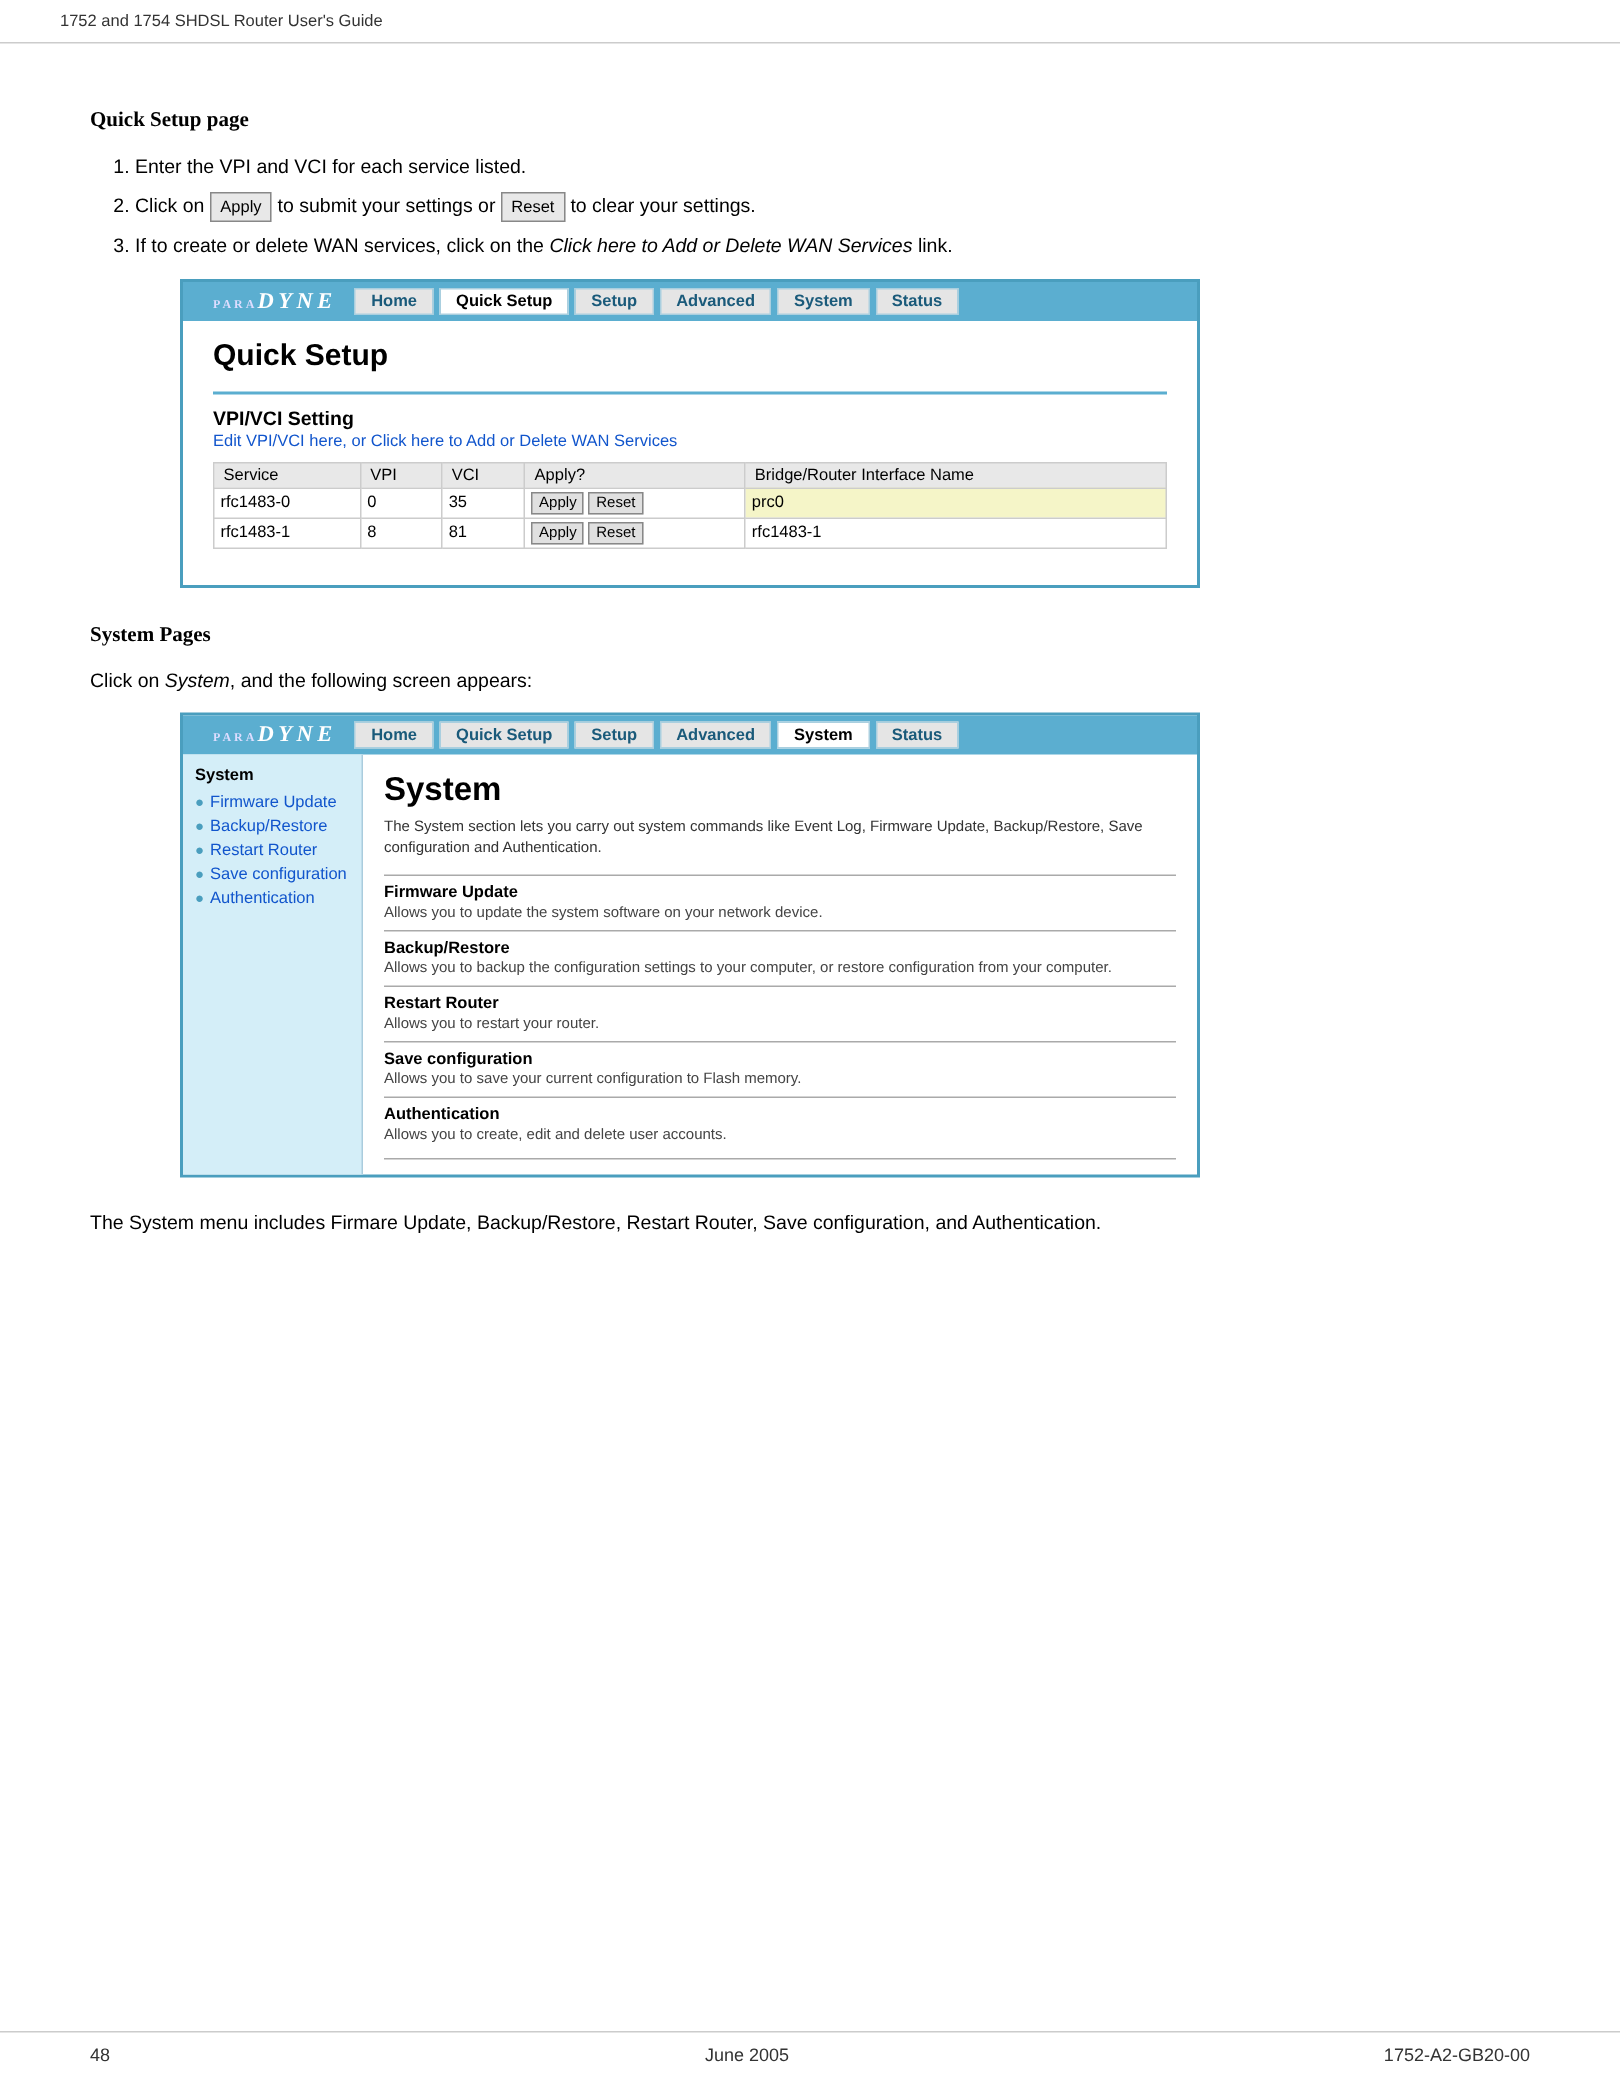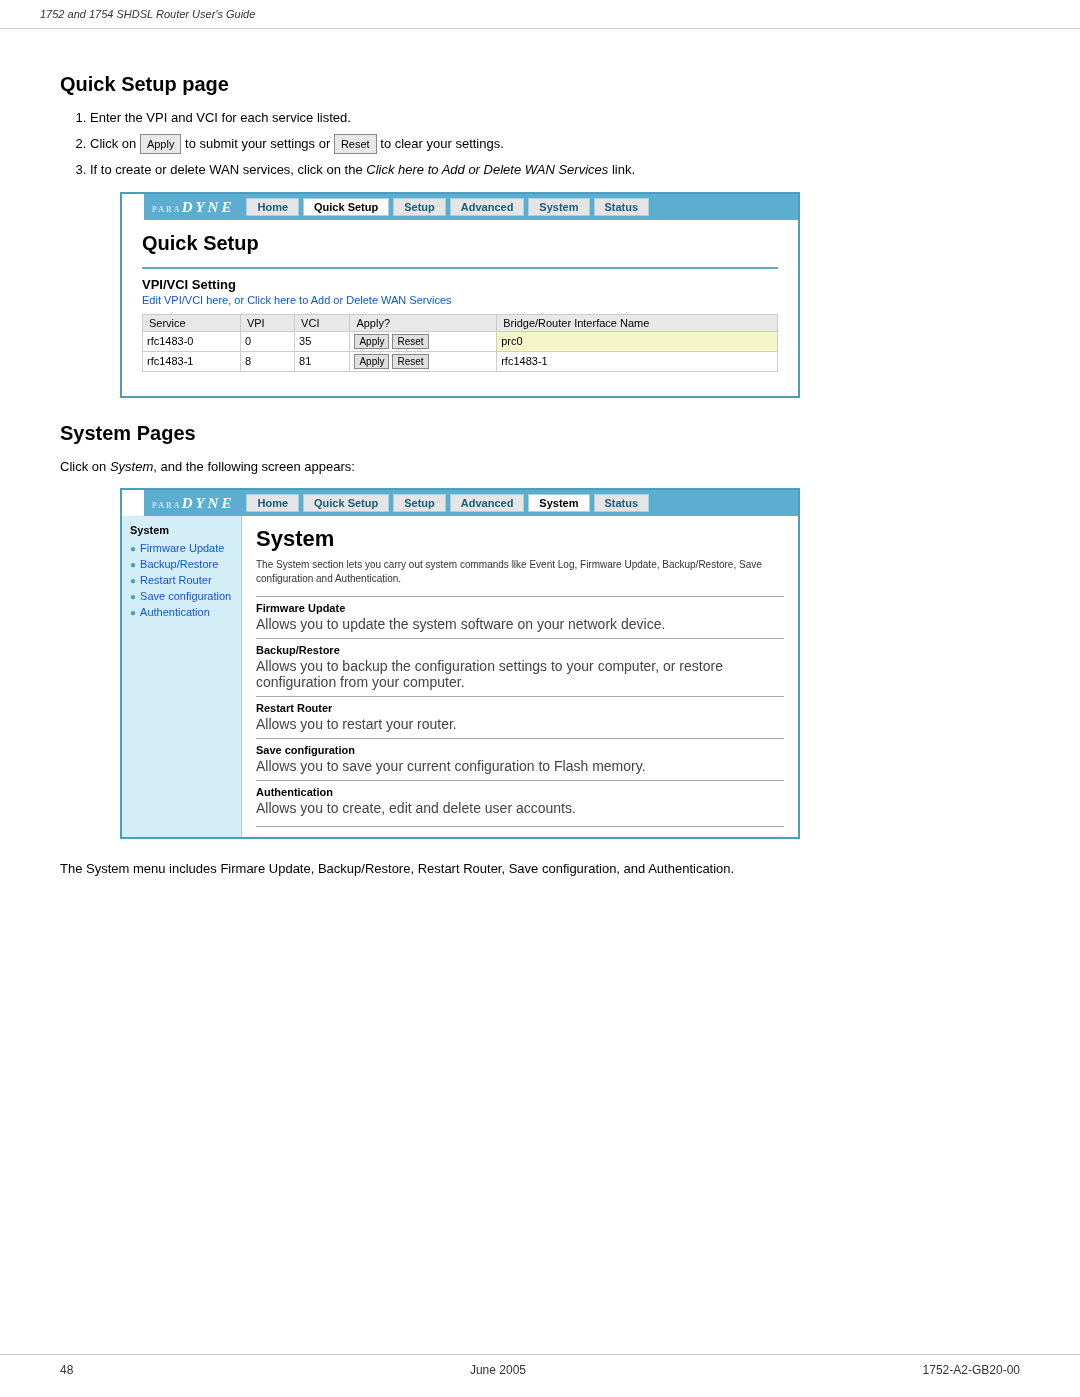--- a/index.html
+++ b/index.html
@@ -9,31 +9,31 @@
       background: #fff;
       color: #000;
       width: 1080px;
       min-height: 1397px;
       position: relative;
     }
     .page-header {
       border-bottom: 1px solid #ccc;
       padding: 8px 40px;
       font-size: 11px;
-      font-style: italic;
       color: #333;
     }
     .page-content {
       padding: 20px 60px 60px 60px;
     }
     .section-title {
-      font-size: 20px;
+      font-size: 14px;
       font-weight: bold;
       margin-bottom: 12px;
       margin-top: 24px;
+      font-family: Liberation Serif, serif;
     }
     .section-text {
       margin-bottom: 8px;
       font-size: 13px;
       line-height: 1.5;
     }
     .numbered-list {
       margin-left: 30px;
       margin-bottom: 12px;
     }
@@ -56,23 +56,22 @@
       border: 2px solid #4a9ebe;
       margin: 12px 0 20px 60px;
       background: #fff;
       width: 680px;
     }
     
     .router-nav {
       background: #5baed0;
       display: flex;
       align-items: flex-end;
-      padding: 4px 8px;
+      padding: 4px 20px;
       gap: 4px;
-      margin-left: 22px;
     }
     .paradyne-logo {
       font-family: Georgia, serif;
       font-size: 16px;
       font-weight: bold;
       color: #fff;
       letter-spacing: 1px;
       margin-right: 8px;
       font-style: italic;
     }
@@ -205,21 +204,21 @@
       border-top: 1px solid #aaa;
       padding: 5px 0 2px 0;
       margin-bottom: 4px;
     }
     .sys-section-title {
       font-size: 11px;
       font-weight: bold;
       margin-bottom: 2px;
     }
     .sys-section-desc {
-      font-size: 14px;
+      font-size: 10px;
       color: #444;
     }
 
     
     .page-footer {
       position: absolute;
       bottom: 20px;
       left: 0;
       right: 0;
       display: flex;

